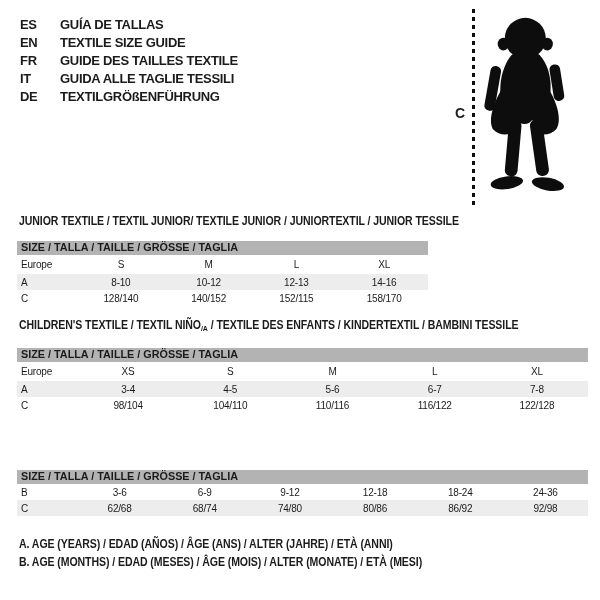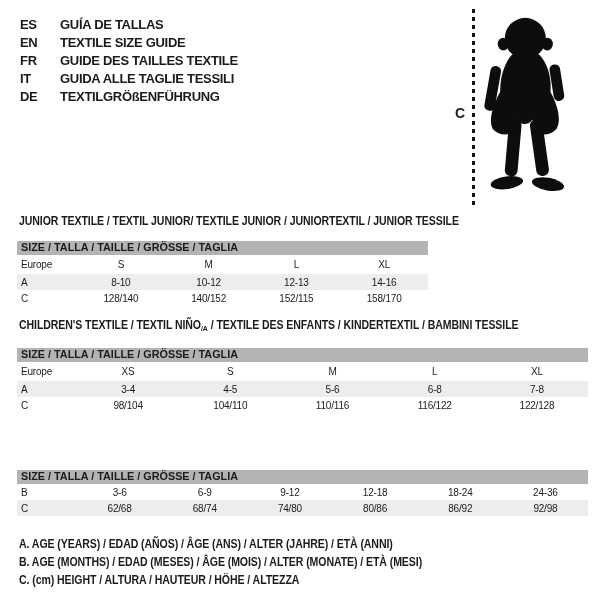--- a/index.html
+++ b/index.html
@@ -145,21 +145,21 @@
       <span class="val">S</span>
       <span class="val">M</span>
       <span class="val">L</span>
       <span class="val">XL</span>
     </div>
     <div class="trow cols5 striped">
       <span class="rlabel">A</span>
       <span class="val">3-4</span>
       <span class="val">4-5</span>
       <span class="val">5-6</span>
-      <span class="val">6-8</span>
+      <span class="val">6-7</span>
       <span class="val">7-8</span>
     </div>
     <div class="trow cols5">
       <span class="rlabel">C</span>
       <span class="val">98/104</span>
       <span class="val">104/110</span>
       <span class="val">110/116</span>
       <span class="val">116/122</span>
       <span class="val">122/128</span>
     </div>
@@ -188,17 +188,14 @@
       <span class="val">92/98</span>
     </div>
   </div>
 
   <div class="footnote f1">
     <span class="cond">A. AGE (YEARS) / EDAD (AÑOS) / ÂGE (ANS) / ALTER (JAHRE) / ETÀ (ANNI)</span>
   </div>
   <div class="footnote f2">
     <span class="cond">B. AGE (MONTHS) / EDAD (MESES) / ÂGE (MOIS) / ALTER (MONATE) / ETÀ (MESI)</span>
   </div>
-  <div class="footnote f3">
-    <span class="cond">C. (cm) HEIGHT / ALTURA / HAUTEUR / HÖHE / ALTEZZA</span>
-  </div>
 
 </div>
 
 </body></html>

